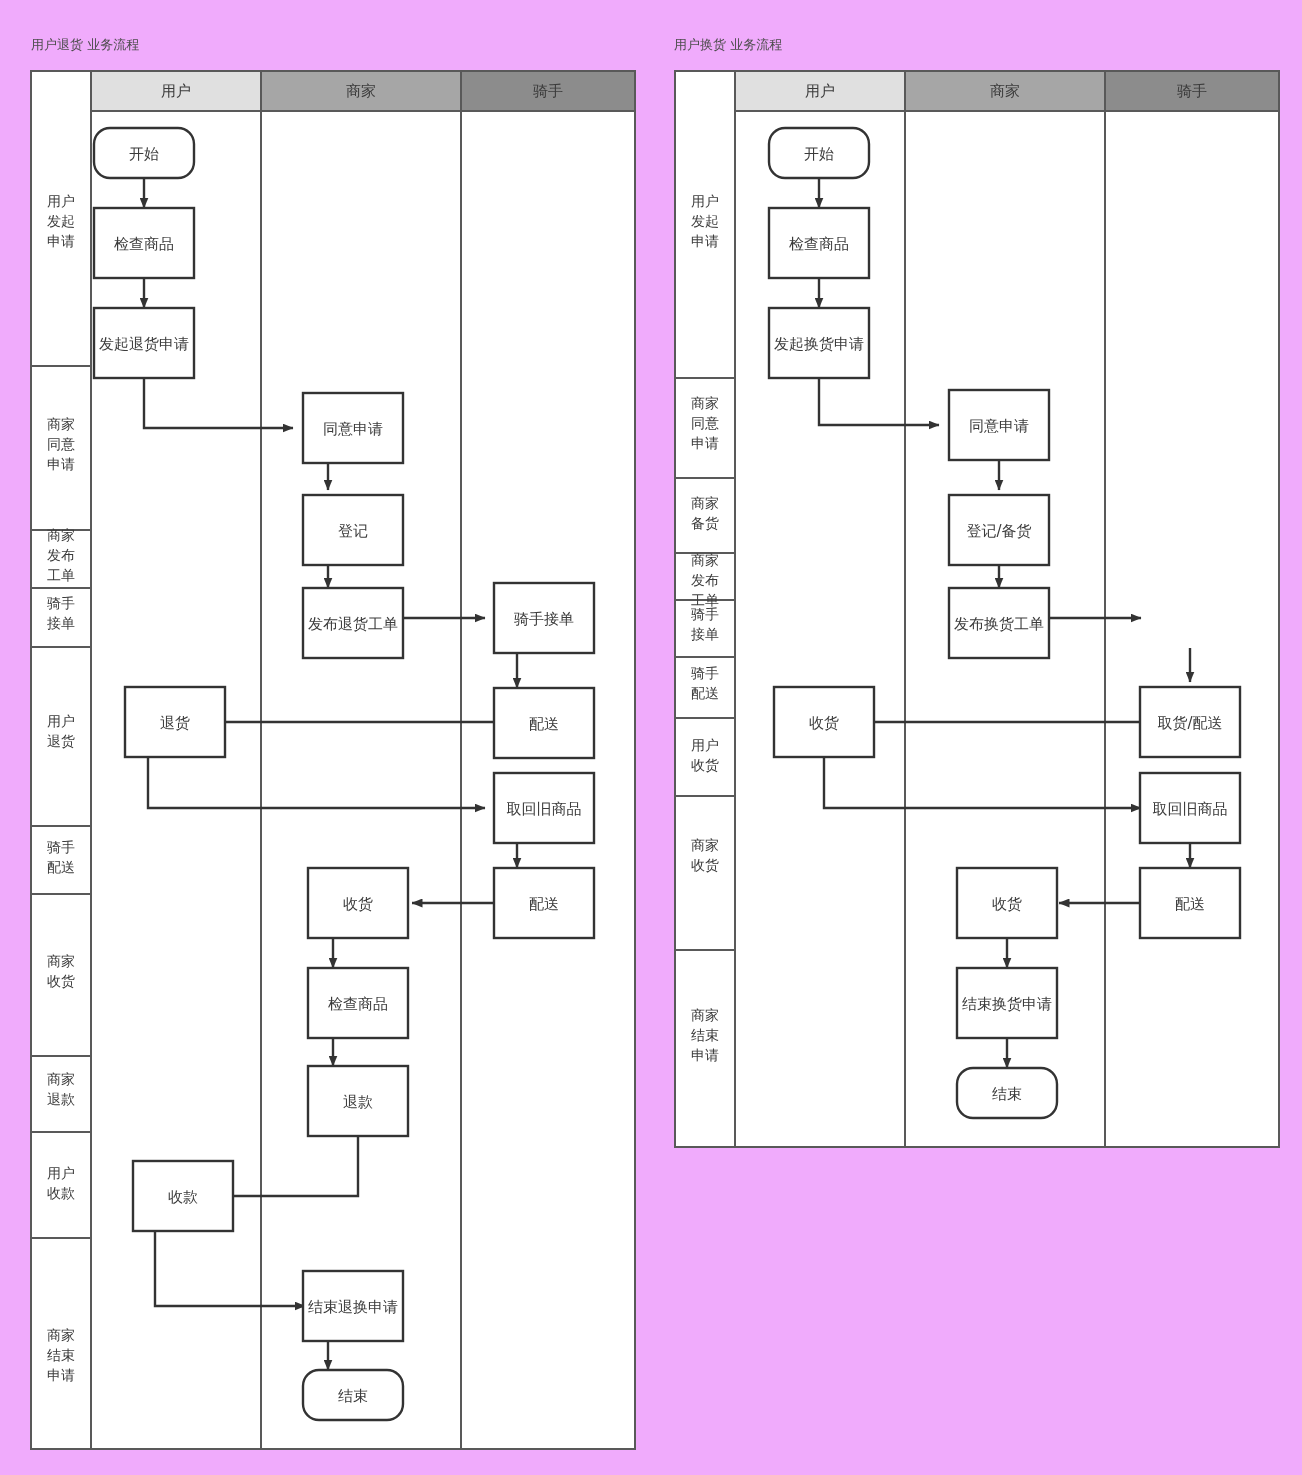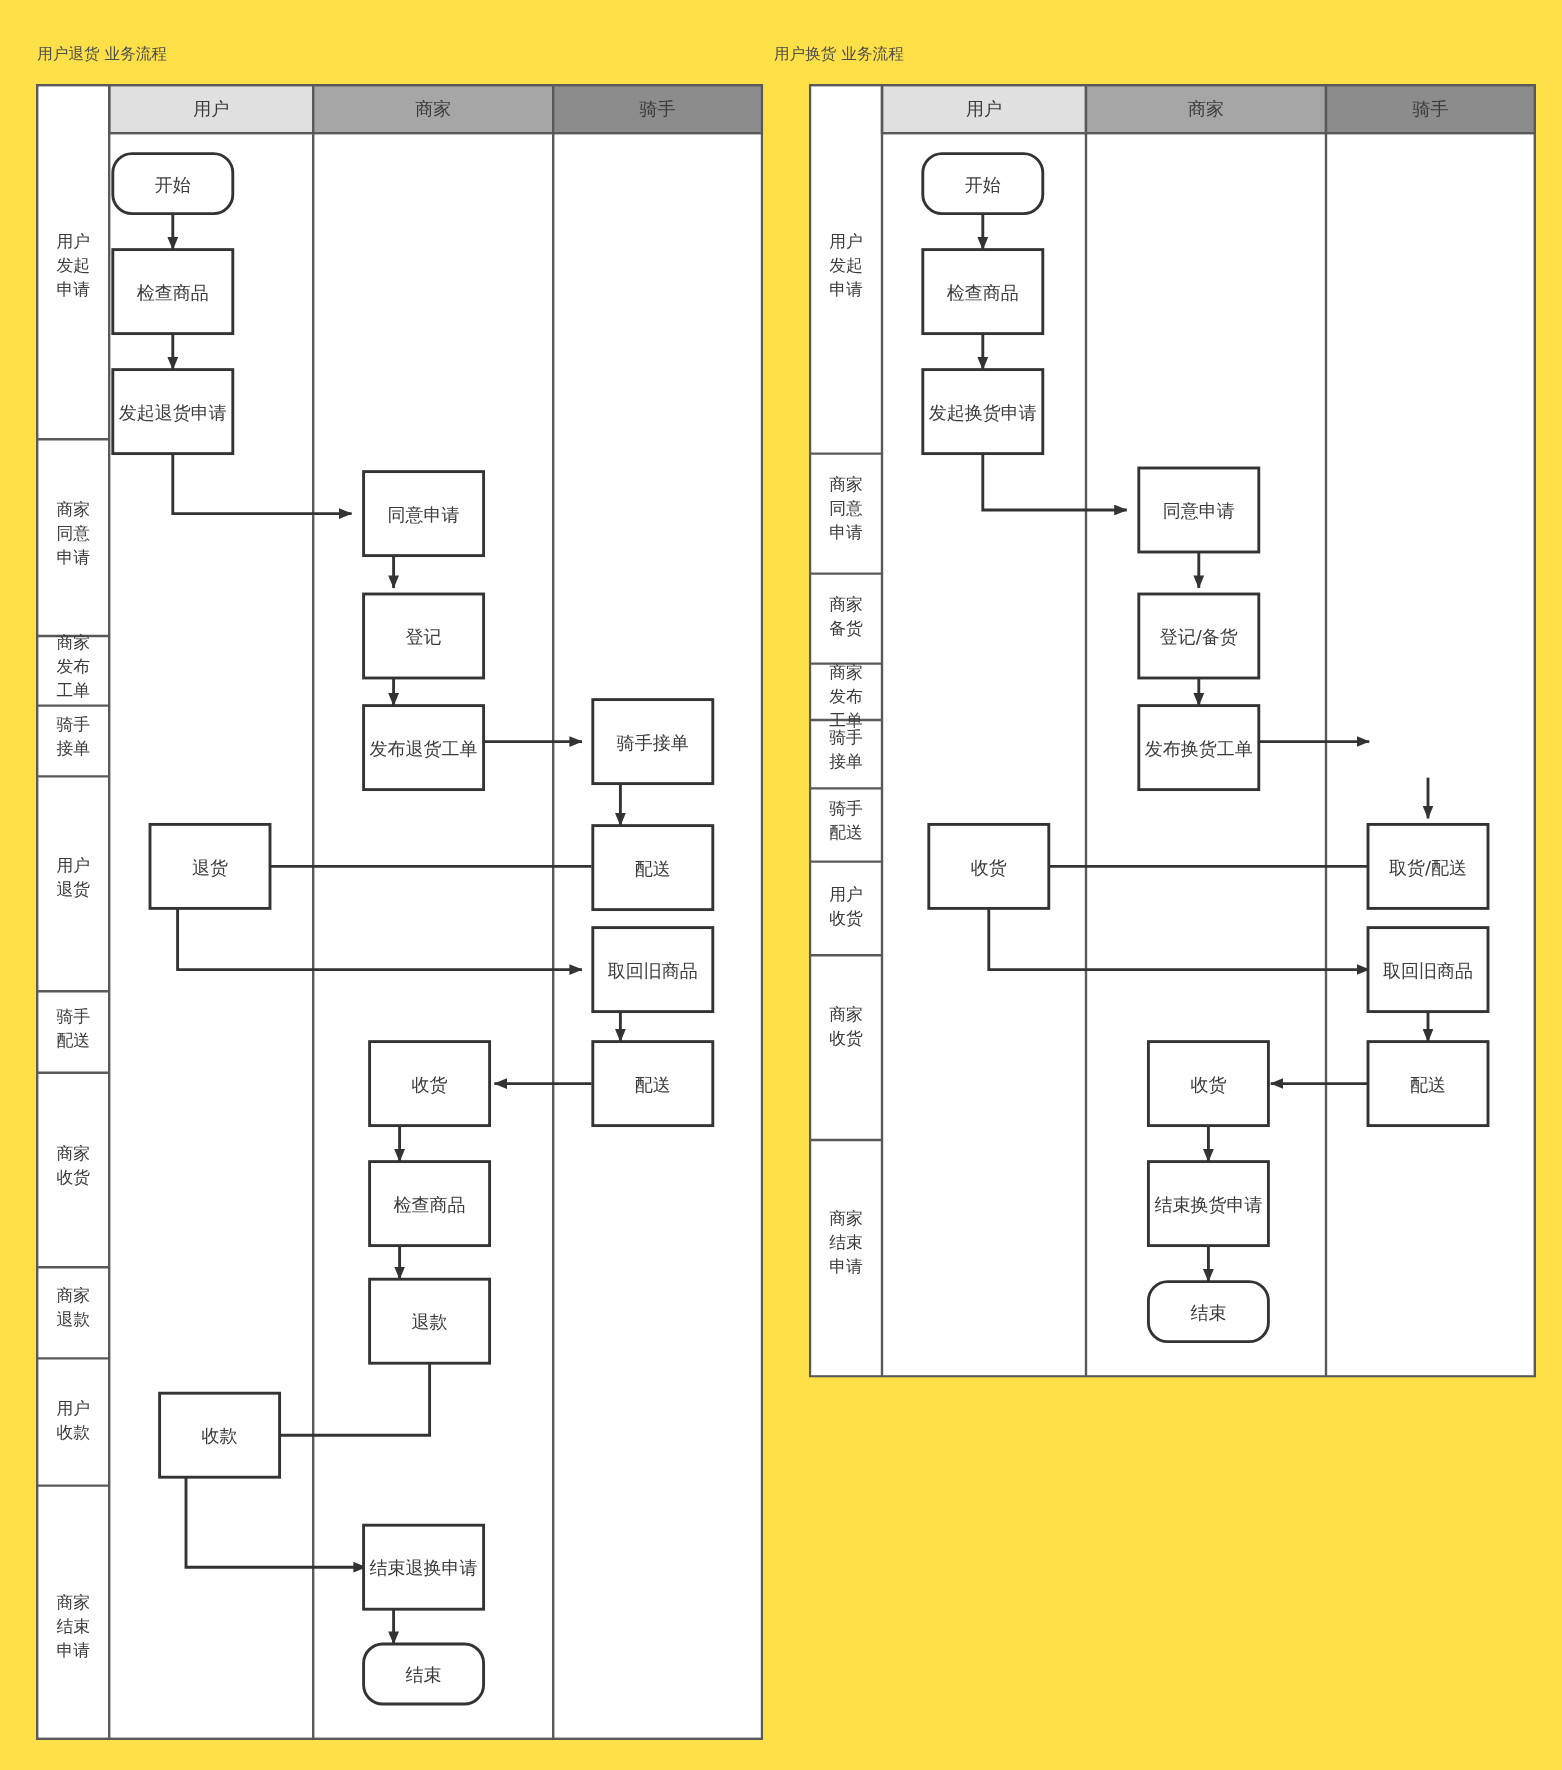--- a/index.html
+++ b/index.html
@@ -1,17 +1,17 @@
 <!DOCTYPE html>
 <html><head>
 <meta charset="utf-8">
 <style>
   html,body{margin:0;padding:0;background:#000;}
   body{width:1302px;height:1475px;font-family:"DejaVu Sans","Liberation Sans",sans-serif;}
-  .canvas{position:relative;width:1302px;height:1475px;overflow:hidden;background:#fde047;}
+  .canvas{position:relative;width:1302px;height:1475px;overflow:hidden;background:#f0abfc;}
   .diagram-title{position:absolute;font-size:13px;color:#4d4d4d;letter-spacing:0px;white-space:nowrap;}
   svg{display:block;}
   .swimlane-svg{position:absolute;}
   text{font-family:"DejaVu Sans","Liberation Sans",sans-serif;fill:#3b3b3b;}
   .node-label{font-size:15px;}
   .header-label{font-size:15px;}
   .phase-label{font-size:14px;}
 </style>
 </head>
 <body>
@@ -179,21 +179,21 @@
     <g>
       <rect x="273" y="1201" width="100" height="70" fill="#ffffff" stroke="#333333" stroke-width="2.4"></rect>
       <text x="323" y="1242" text-anchor="middle" class="node-label">结束退换申请</text>
     </g>
     <g>
       <rect x="273" y="1300" width="100" height="50" rx="16" ry="16" fill="#ffffff" stroke="#333333" stroke-width="2.4"></rect>
       <text x="323" y="1331" text-anchor="middle" class="node-label">结束</text>
     </g>
   </svg>
 
-  <div class="diagram-title" style="left:645px;top:36px;">用户换货 业务流程</div>
+  <div class="diagram-title" style="left:674px;top:36px;">用户换货 业务流程</div>
 
   <svg class="swimlane-svg" style="left:674px;top:70px;" width="606" height="1078" viewBox="0 0 606 1078">
     <defs>
       <marker id="arrR" markerWidth="11" markerHeight="9" refX="10.5" refY="4.5" orient="auto" markerUnits="userSpaceOnUse">
         <path d="M0,0 L11,4.5 L0,9 z" fill="#333333"></path>
       </marker>
     </defs>
 
     <rect x="1" y="1" width="604" height="1076" fill="#ffffff" stroke="#595959" stroke-width="2"></rect>
 

